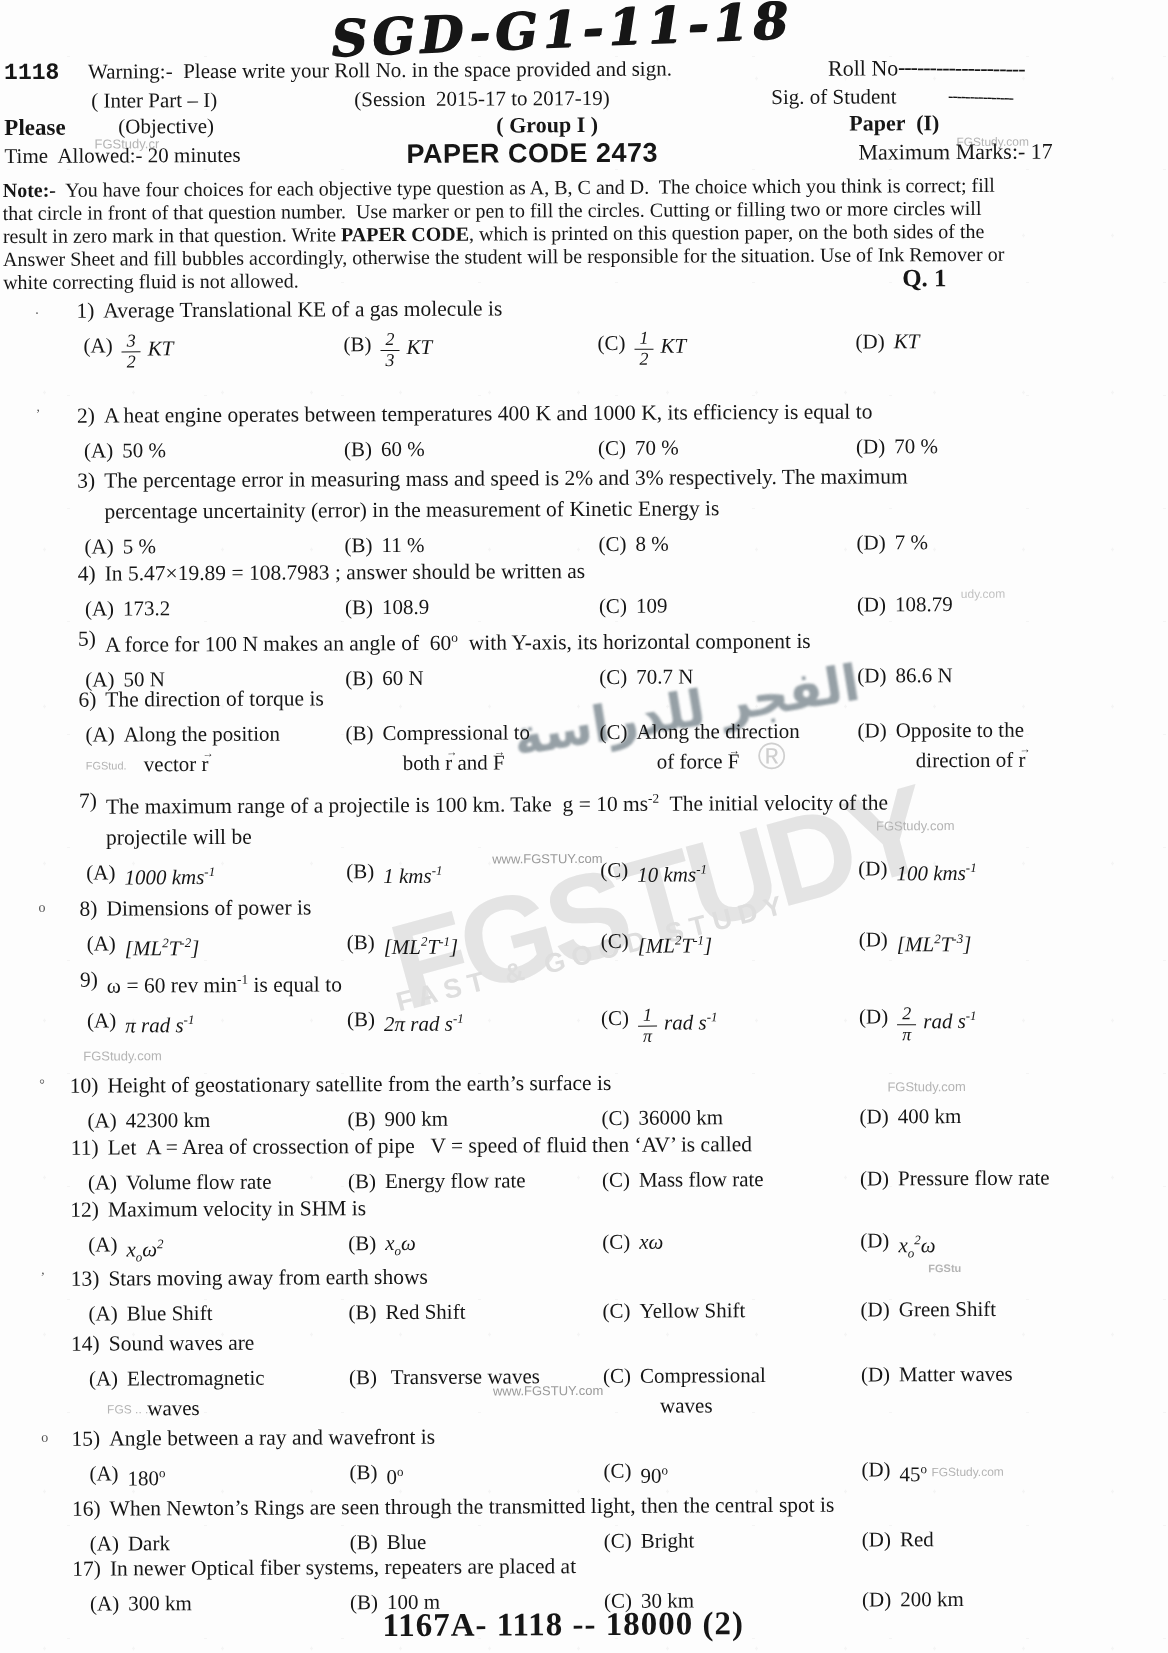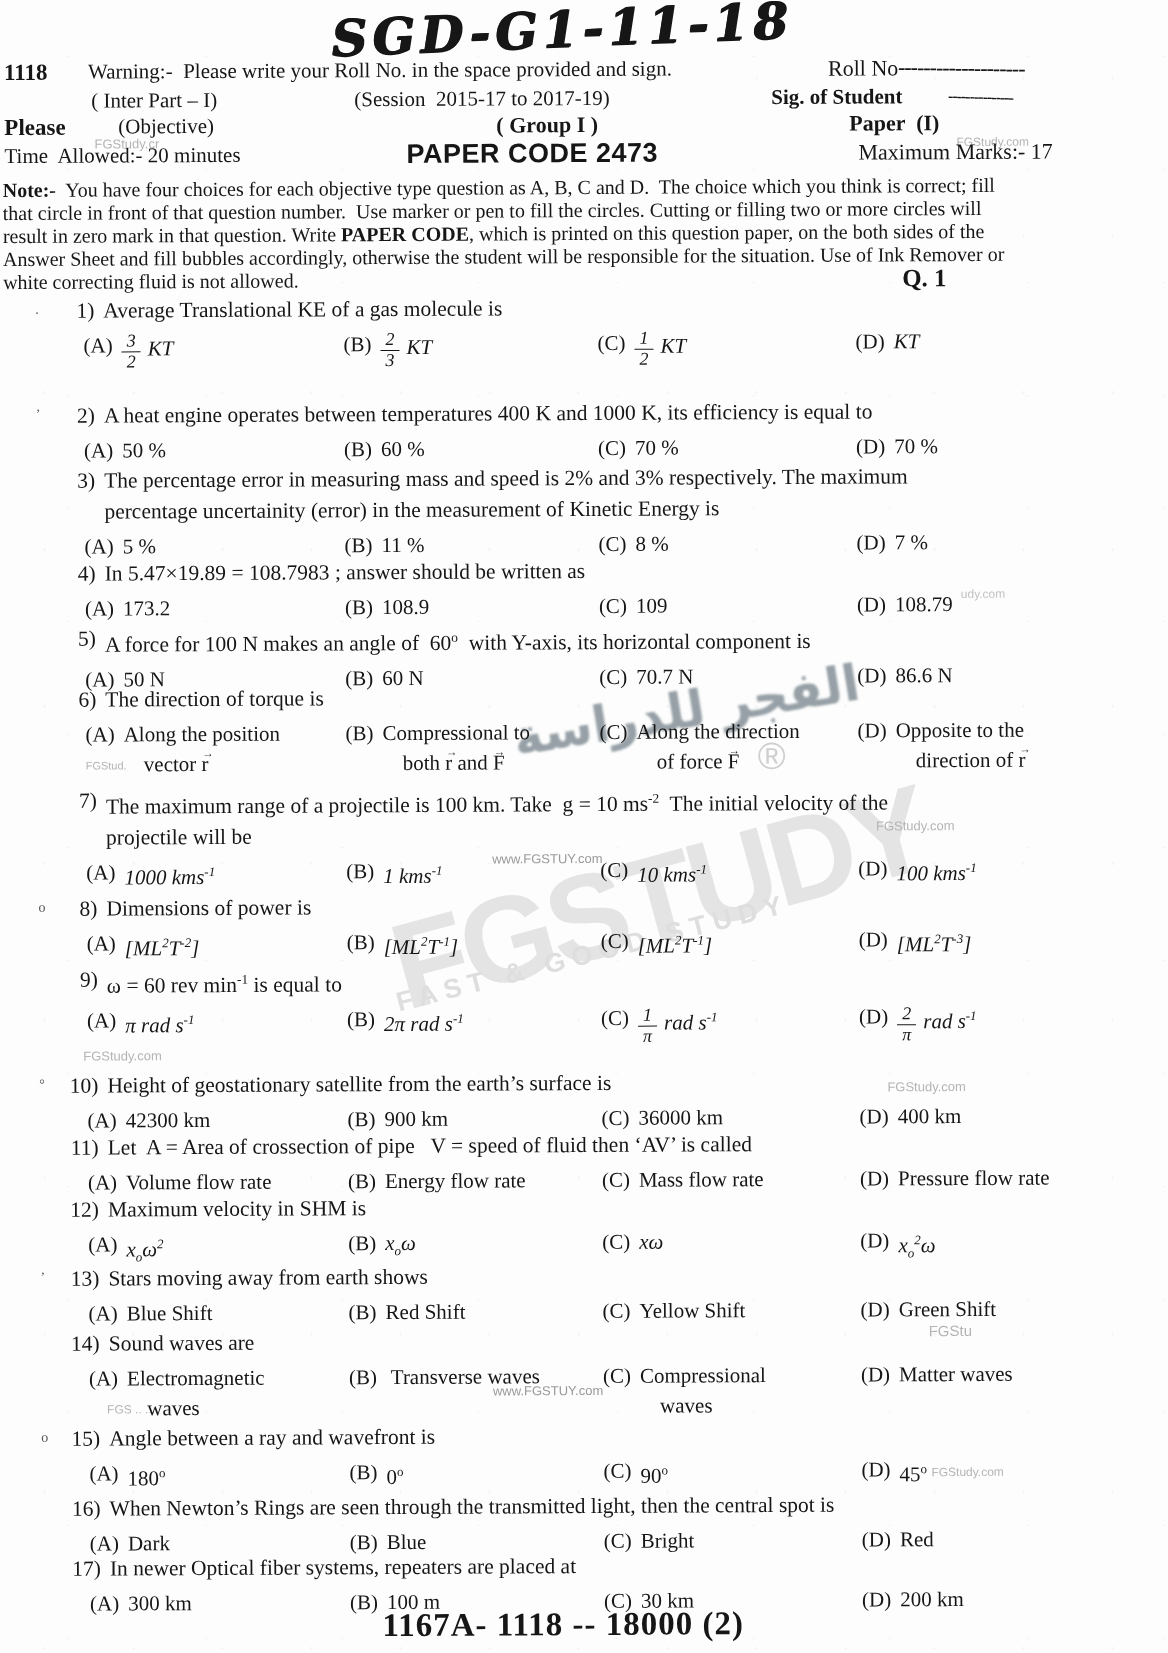--- a/index.html
+++ b/index.html
@@ -16,27 +16,27 @@
   
   .hand-title{
     position:absolute;top:0px;left:335px;width:440px;text-align:center;
     font-family:"DejaVu Serif",serif;font-style:italic;font-weight:bold;
     font-size:50px;letter-spacing:5px;transform:rotate(-2deg);
     text-shadow:1.4px 0 currentColor,0 1px currentColor;white-space:nowrap;
   }
   .hrow{position:absolute;left:0;right:0;white-space:nowrap;}
   .hrow span{position:absolute;white-space:pre;}
   .r1{top:57px;} .r2{top:86px;} .r3{top:112px;} .r4{top:141px;}
-  .code1118{left:8px;font-weight:bold;font-size:23px;}
+  .code1118{left:8px;font-weight:bold;font-size:23px;font-family:Liberation Mono, monospace;}
   .warning{left:92px;font-size:21px;}
   .rollno{left:832px;font-size:22px;}
   .dashes{font-weight:bold;letter-spacing:-1px;display:inline-block;transform:rotate(1.1deg);}
   .part{left:95px;font-size:21px;}
   .session{left:358px;font-size:21px;}
-  .sig{left:775px;font-size:21px;font-weight:bold;}
+  .sig{left:775px;font-size:21px;}
   .sigdash{left:952px;top:4px;font-weight:bold;letter-spacing:-1px;transform:rotate(2deg);}
   .subject{left:8px;font-weight:bold;font-size:23px;}
   .objective{left:122px;font-size:21px;}
   .group{left:500px;font-weight:bold;font-size:22px;}
   .paperno{left:853px;font-weight:bold;font-size:22px;}
   .timeallowed{left:8px;font-size:21px;}
   .papercode{left:410px;top:-3px;font-family:"Liberation Sans",sans-serif;font-weight:bold;font-size:27px;letter-spacing:.5px;}
   .maxmarks{left:862px;font-size:22px;}
   
   .note{position:absolute;top:176px;left:6px;width:1158px;font-size:20px;line-height:23px;}
@@ -72,21 +72,21 @@
   .wm-reg{left:758px;top:736px;font-size:38px;color:#cfcfcf;}
   .wm-callig{left:512px;top:682px;font-size:50px;color:#96a0a6;transform:rotate(-9deg);filter:blur(1.3px);font-family:"DejaVu Sans",sans-serif;font-weight:bold;}
   .wm-hl{left:98px;top:134px;font-size:13px;}
   .wm-hr{left:960px;top:137px;font-size:12px;}
   .wm-q4{left:962px;top:589px;font-size:12px;color:#c2c2c2;}
   .wm-q6{left:86px;top:757px;font-size:11px;}
   .wm-q7r{left:876px;top:820px;font-size:13px;}
   .wm-q7m{left:492px;top:851px;font-size:13px;color:#9a9a9a;}
   .wm-q9{left:82px;top:1046px;font-size:13px;}
   .wm-q10{left:886px;top:1081px;font-size:13px;}
-  .wm-q13{left:926px;top:1324px;font-size:15px;}
+  .wm-q13{left:926px;top:1264px;font-size:11px;font-weight:bold;}
   .wm-q14l{left:104px;top:1400px;font-size:12px;}
   .wm-q14m{left:490px;top:1383px;font-size:13px;color:#9a9a9a;}
   .wm-q15{left:928px;top:1467px;font-size:12px;}
 </style>
 </head>
 <body>
 
 <div class="page">
   <div class="tilt">
 

